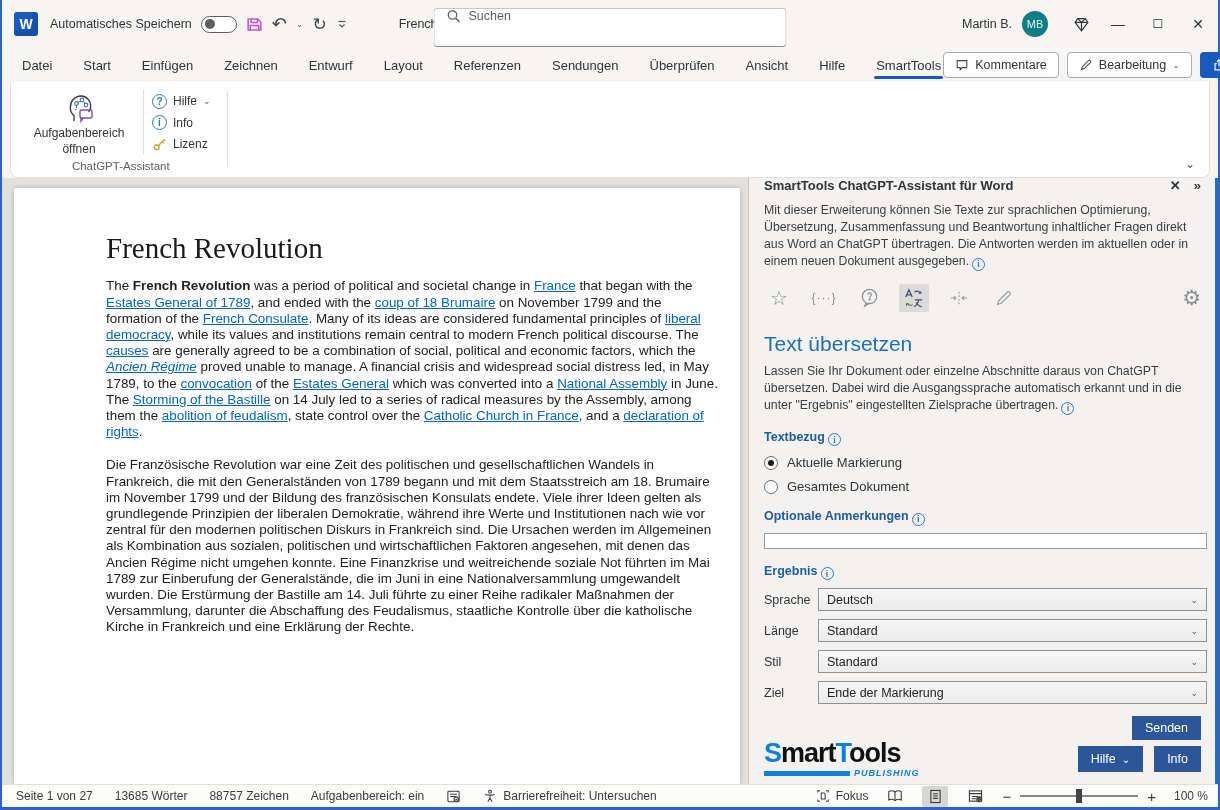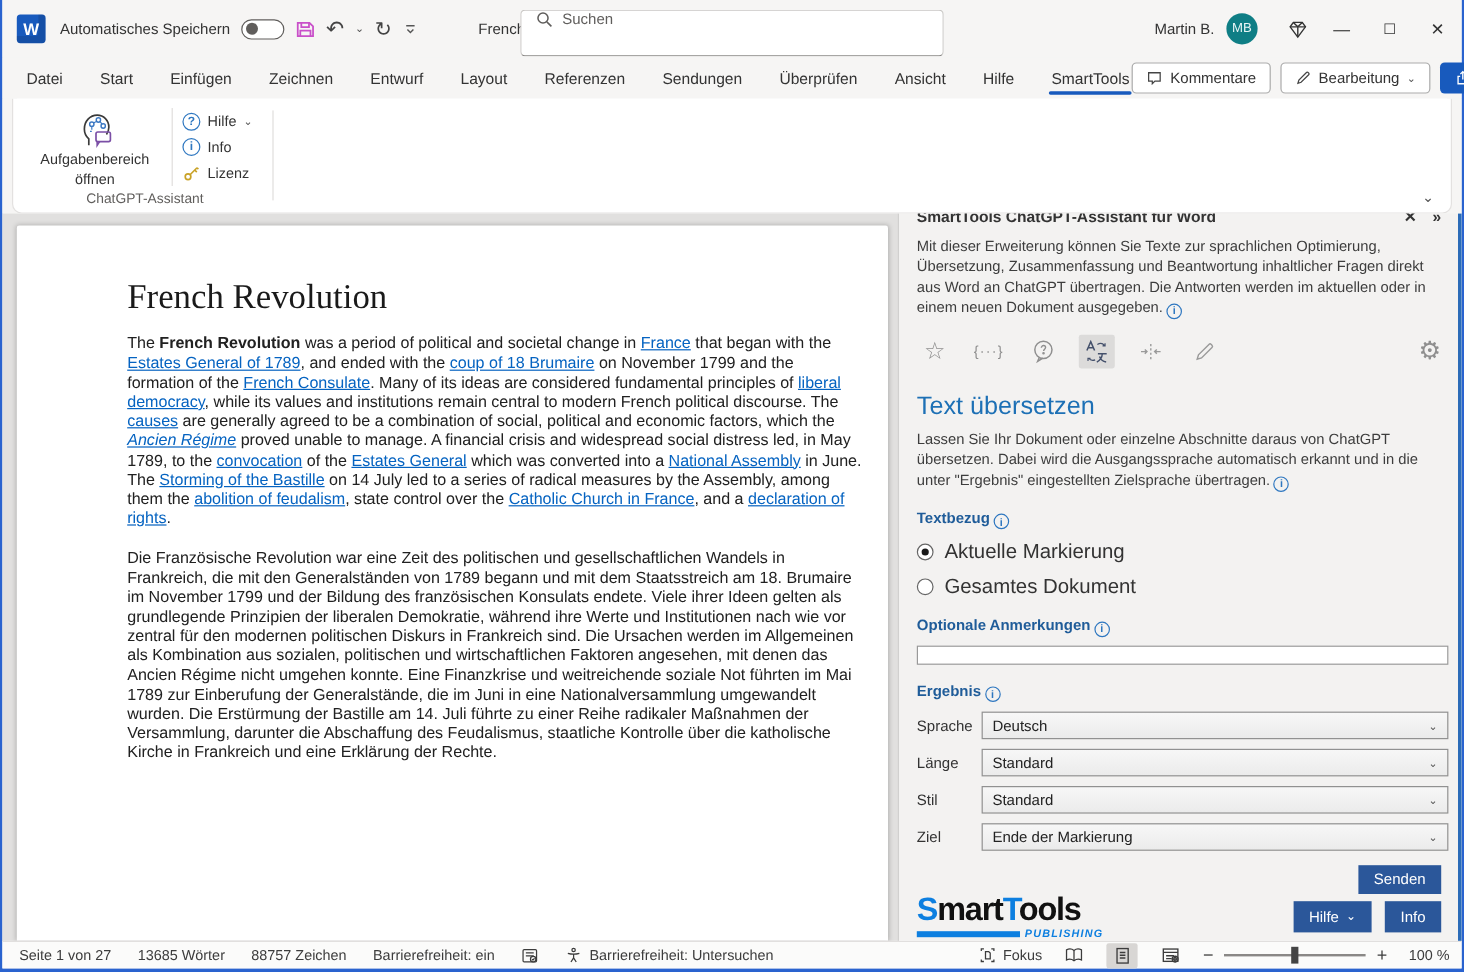--- a/index.html
+++ b/index.html
@@ -84,21 +84,21 @@
               font-size:9px; font-weight:bold; align-items:center; justify-content:center; vertical-align:-2px; margin-left:3px; }
   .icon-row { margin-top:13px; display:flex; align-items:center; gap:15px; color:#8f8f8f; padding-right:6px; }
   .icon-row .tool { width:30px; height:28px; display:flex; align-items:center; justify-content:center; border-radius:2px; }
   .icon-row .tool.active { background:#dcdbda; color:#44506b; }
   .icon-row .gear { margin-left:auto; font-size:21px; color:#8f8f8f; }
   .star-glyph { font-size:20px; }
   .braces-glyph { font-size:12px; letter-spacing:1px; }
   .section-title { margin-top:20px; font-size:21px; font-weight:400; color:#1d70b5; }
   .section-desc { margin-top:7px; font-size:12.3px; line-height:17px; color:#3d3d3d; }
   .blue-label { margin-top:15px; font-size:12.5px; font-weight:bold; color:#1f5c99; }
-  .radio-row { margin-top:9px; display:flex; align-items:center; gap:9px; font-size:17px; color:#333; }
+  .radio-row { margin-top:9px; display:flex; align-items:center; gap:9px; font-size:13px; color:#333; }
   .radio { width:14px; height:14px; border-radius:50%; border:1px solid #666; background:#fff; position:relative; flex:0 0 auto; }
   .radio.sel::after { content:""; position:absolute; left:3px; top:3px; width:6px; height:6px; border-radius:50%; background:#1a1a1a; }
   .notes-input { margin-top:7px; height:26px; width:100%; border:1px solid #999; background:#fff; font-family:inherit; font-size:12.5px; padding:0 6px; outline:none; }
   .field-row { margin-top:8px; display:flex; align-items:center; }
   .field-row .flabel { width:54px; font-size:12.5px; color:#333; flex:0 0 auto; }
   .select { flex:1; height:23px; border:1px solid #919191; background:linear-gradient(#f7f7f7,#ebebeb);
             display:flex; align-items:center; padding:0 8px; font-size:12.5px; color:#222; }
   .select .chev { margin-left:auto; color:#555; }
   .send-row { margin-top:12px; display:flex; justify-content:flex-end; padding-right:6px; }
   .btn-navy { background:#2b579a; color:#fff; border:none; font-family:inherit; font-size:12.5px; height:24px; padding:0 13px; display:inline-flex; align-items:center; gap:6px; }
@@ -405,21 +405,21 @@
       </div>
       <div class="panel-scroll"></div>
     </div>
   </div>
 
   <div class="statusbar">
     <div class="sb-left">
       <span class="sb-item">Seite 1 von 27</span>
       <span class="sb-item">13685 Wörter</span>
       <span class="sb-item">88757 Zeichen</span>
-      <span class="sb-item">Barrierefreiheit: ein</span>
+      <span class="sb-item">Aufgabenbereich: ein</span>
       <span class="sb-item">
         <svg width="15" height="15" viewBox="0 0 16 16" fill="none" stroke="#3c3c3c" stroke-width="1.1">
           <rect x="2" y="2.5" width="12" height="11" rx="1"></rect>
             <path d="M4.5 5.5h7M4.5 8h7"></path>
             <circle cx="11" cy="11" r="2.4" fill="#fbfbfa"></circle>
             <path d="M10 11l.8.8 1.4-1.6"></path>
         </svg>
       </span>
       <span class="sb-item">
         <span>

